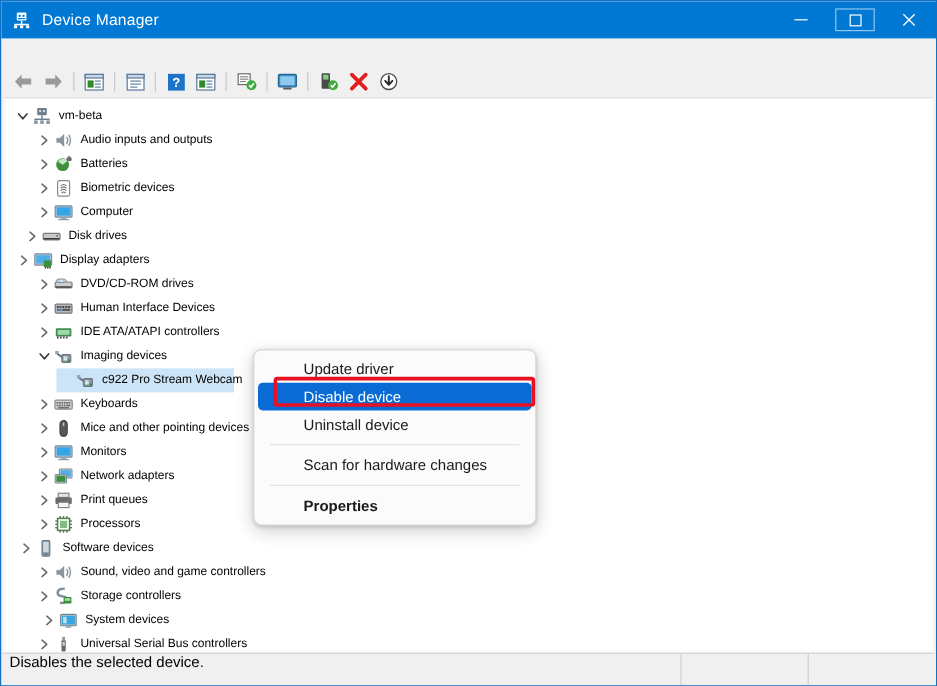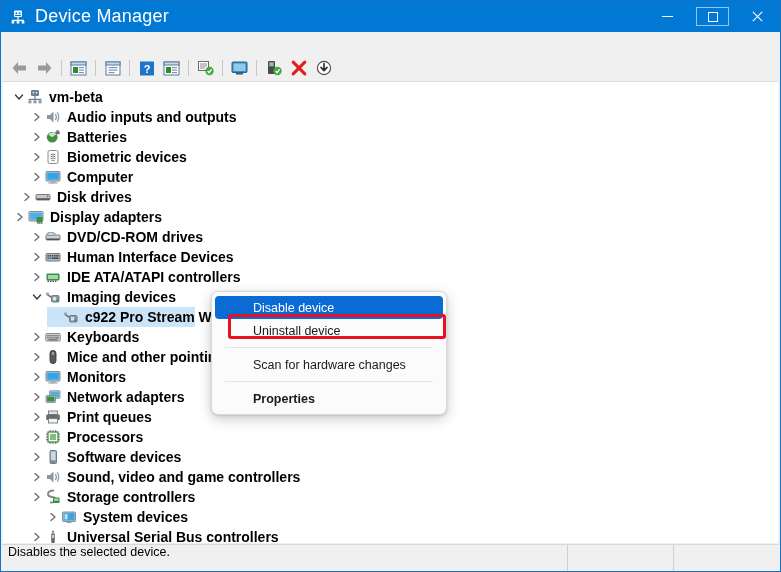--- a/index.html
+++ b/index.html
@@ -24,21 +24,21 @@
   .titlebar {
     position: absolute; left:0; top:0; right:0; height: 31px;
     background: #0078d4;
     display: flex; align-items: center;
   }
   .title-icon {
     width: 16px; height: 16px; margin-left: 9px; margin-right: 9px;
     position: relative; flex: none;
   }
   .title-text {
-    color: #ffffff; font-size: 18px; letter-spacing: .2px;
+    color: #ffffff; font-size: 13px; letter-spacing: .2px;
     flex: 1 1 auto; white-space: nowrap;
   }
   .win-btns { display:flex; height:31px; }
   .win-btn {
     width: 45px; height: 31px; display:flex; align-items:center; justify-content:center;
     color:#ffffff; font-size: 12px; position: relative;
   }
   .win-btn.max .sq {
     width: 10px; height: 10px; border: 1.3px solid #ffffff;
   }
@@ -67,23 +67,22 @@
   
   .content {
     position:absolute; left:2px; top:80px; right:2px; bottom:28px;
     background:#ffffff;
     border-top: 1px solid #dcdcdc;
     overflow:hidden;
   }
   .tree { position:relative; padding-top: 5px; }
   .row {
     height: 20px; display:flex; align-items:center;
-    font-size: 14px; color:#000; white-space:nowrap;
+    font-size: 10px; color:#000; white-space:nowrap;
     position: relative;
-    font-weight: bold;
   }
   .chev {
     width: 16px; height: 16px; flex:none;
     display:flex; align-items:center; justify-content:center;
     color:#5a5a5a; font-size: 9px;
   }
   .ico { width: 16px; height: 16px; flex:none; margin-right: 6px; position:relative; }
   .label { line-height: 16px; }
   .row.selected .sel-bg {
     position:absolute; left:0; top:0; height:20px; background:#cce4f7;
@@ -579,21 +578,21 @@
               <rect x="1" y="4.6" width="2" height="1.1" fill="#6a6a6a"></rect>
               <rect x="1" y="7.4" width="2" height="1.1" fill="#6a6a6a"></rect>
               <rect x="1" y="10.2" width="2" height="1.1" fill="#6a6a6a"></rect>
               <rect x="13" y="4.6" width="2" height="1.1" fill="#6a6a6a"></rect>
               <rect x="13" y="7.4" width="2" height="1.1" fill="#6a6a6a"></rect>
               <rect x="13" y="10.2" width="2" height="1.1" fill="#6a6a6a"></rect>
             </svg>
           </span>
           <span class="label">Processors</span>
         </div>
-        <div class="row" style="padding-left: 26px;">
+        <div class="row" style="padding-left: 11px;">
           <span class="chev">
             <svg width="10" height="10" viewBox="0 0 10 10">
               <path d="M3,1.5 L7,5 L3,8.5" stroke="#6a6a6a" stroke-width="1.3" fill="none" stroke-linecap="round" stroke-linejoin="round"></path>
             </svg>
           </span>
           <span class="ico">
             <svg width="16" height="16" viewBox="0 0 16 16">
               <rect x="5" y="1.5" width="6.5" height="13" rx="1" fill="#8fa0ad" stroke="#67747f" stroke-width=".9"></rect>
               <rect x="6" y="2.6" width="4.5" height="8.5" fill="#cdd9e2"></rect>
               <rect x="6.6" y="12.2" width="3.3" height="1.2" fill="#67747f"></rect>
@@ -624,21 +623,21 @@
           </span>
           <span class="ico">
             <svg width="16" height="16" viewBox="0 0 16 16">
               <path d="M9,1.5 Q3,1.5 3,5 Q3,7.5 7,8 Q11,8.5 11,10.5 Q11,13.5 5,13.5" stroke="#7d8c99" stroke-width="2" fill="none"></path>
               <rect x="8" y="8.5" width="6.5" height="5.5" rx=".6" fill="#3d8f3d"></rect>
               <rect x="9" y="9.5" width="4.5" height="2.2" fill="#a8dcae"></rect>
             </svg>
           </span>
           <span class="label">Storage controllers</span>
         </div>
-        <div class="row" style="padding-left: 42px;">
+        <div class="row" style="padding-left: 30px;">
           <span class="chev">
             <svg width="10" height="10" viewBox="0 0 10 10">
               <path d="M3,1.5 L7,5 L3,8.5" stroke="#6a6a6a" stroke-width="1.3" fill="none" stroke-linecap="round" stroke-linejoin="round"></path>
             </svg>
           </span>
           <span class="ico">
             <svg width="16" height="16" viewBox="0 0 16 16">
               <rect x="1.5" y="3" width="13" height="9.5" rx=".8" fill="#b8c4ce" stroke="#76848f" stroke-width=".9"></rect>
               <rect x="2.6" y="4.1" width="10.8" height="7.3" fill="#3aa5e0"></rect>
               <rect x="3.6" y="5.1" width="3" height="5.3" fill="#ffffff" opacity=".65"></rect>
@@ -660,20 +659,21 @@
               <circle cx="8" cy="14" r="1.4" fill="#6a6a6a"></circle>
               <rect x="7" y="6" width="2" height="3" fill="#cfcfcf"></rect>
             </svg>
           </span>
           <span class="label">Universal Serial Bus controllers</span>
         </div>
       </div>
   </div>
 
   <div class="ctxmenu" id="ctxmenu">
+      <div class="ctx-item">Update driver</div>
       <div class="ctx-item highlight">Disable device</div>
       <div class="ctx-item">Uninstall device</div>
       <div class="ctx-sep"></div>
       <div class="ctx-item">Scan for hardware changes</div>
       <div class="ctx-sep"></div>
       <div class="ctx-item bold">Properties</div>
     </div>
 
   <div class="redbox" style="border-color: rgb(232, 17, 35);"></div>
 

